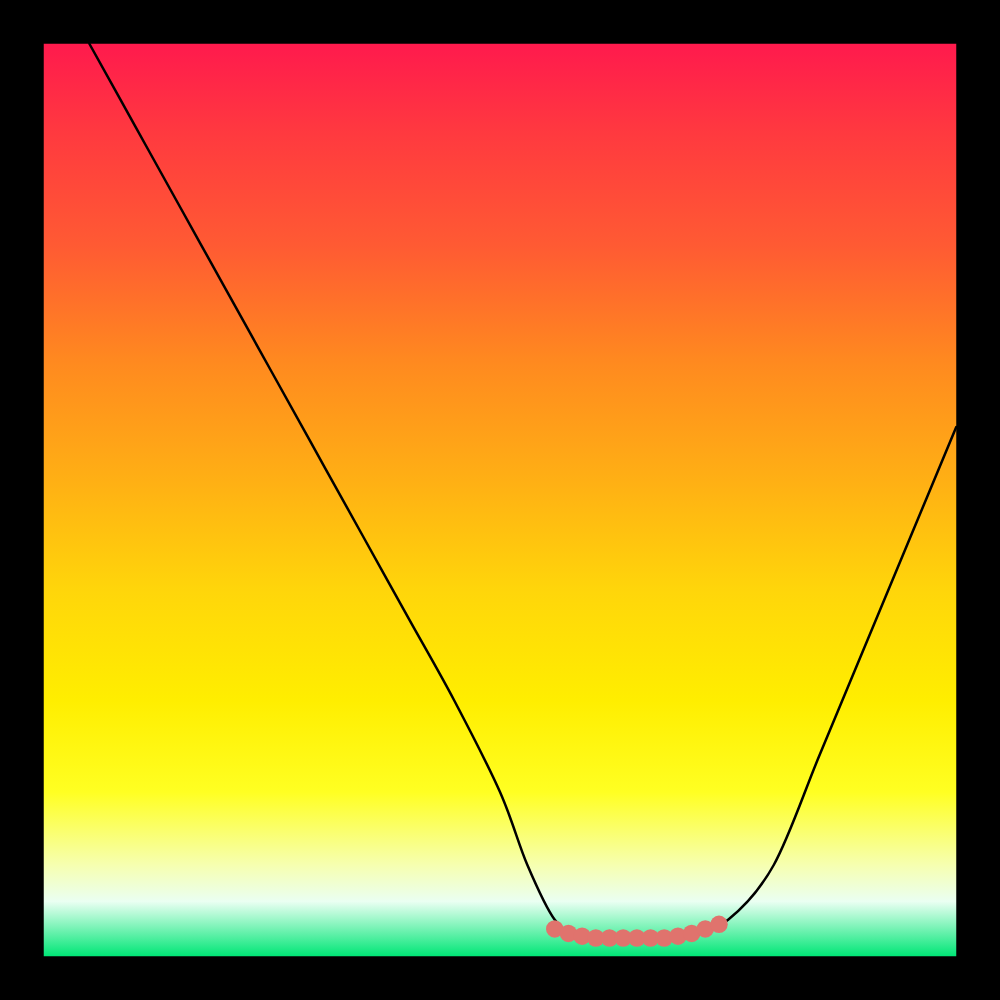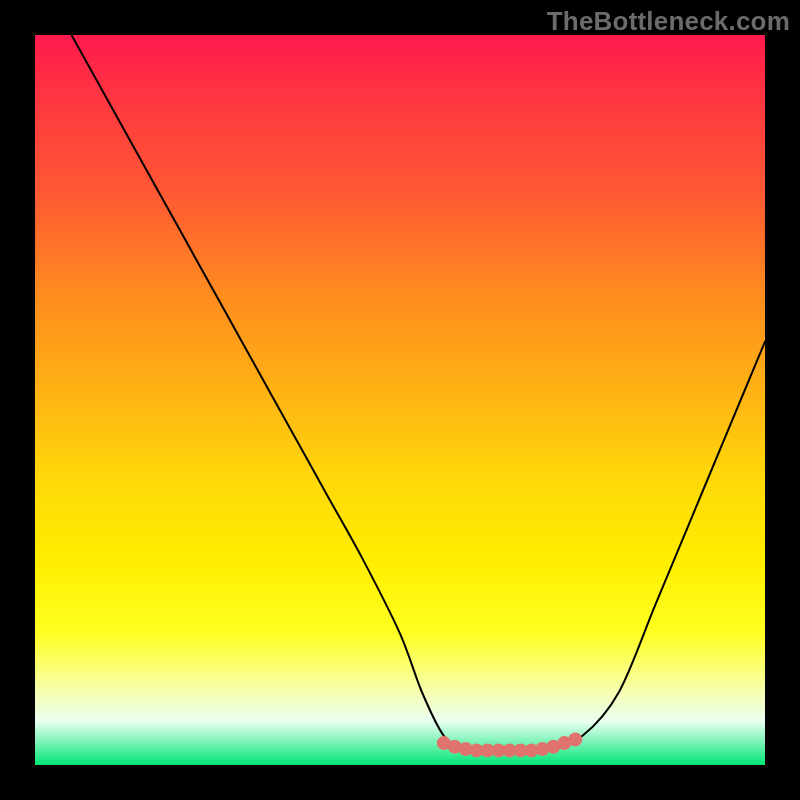--- a/index.html
+++ b/index.html
@@ -75,14 +75,13 @@
         <circle cx="474.5" cy="715.4" r="7" fill="#e0736d"></circle>
         <circle cx="485.45000000000005" cy="715.4" r="7" fill="#e0736d"></circle>
         <circle cx="496.40000000000003" cy="715.4" r="7" fill="#e0736d"></circle>
         <circle cx="507.34999999999997" cy="713.94" r="7" fill="#e0736d"></circle>
         <circle cx="518.3" cy="711.75" r="7" fill="#e0736d"></circle>
         <circle cx="529.25" cy="708.1" r="7" fill="#e0736d"></circle>
         <circle cx="540.2" cy="704.45" r="7" fill="#e0736d"></circle>
       </g>
   </svg>
 
-  <div class="watermark">TheBottleneck.com</div>
 </div>
 
 </body></html>

